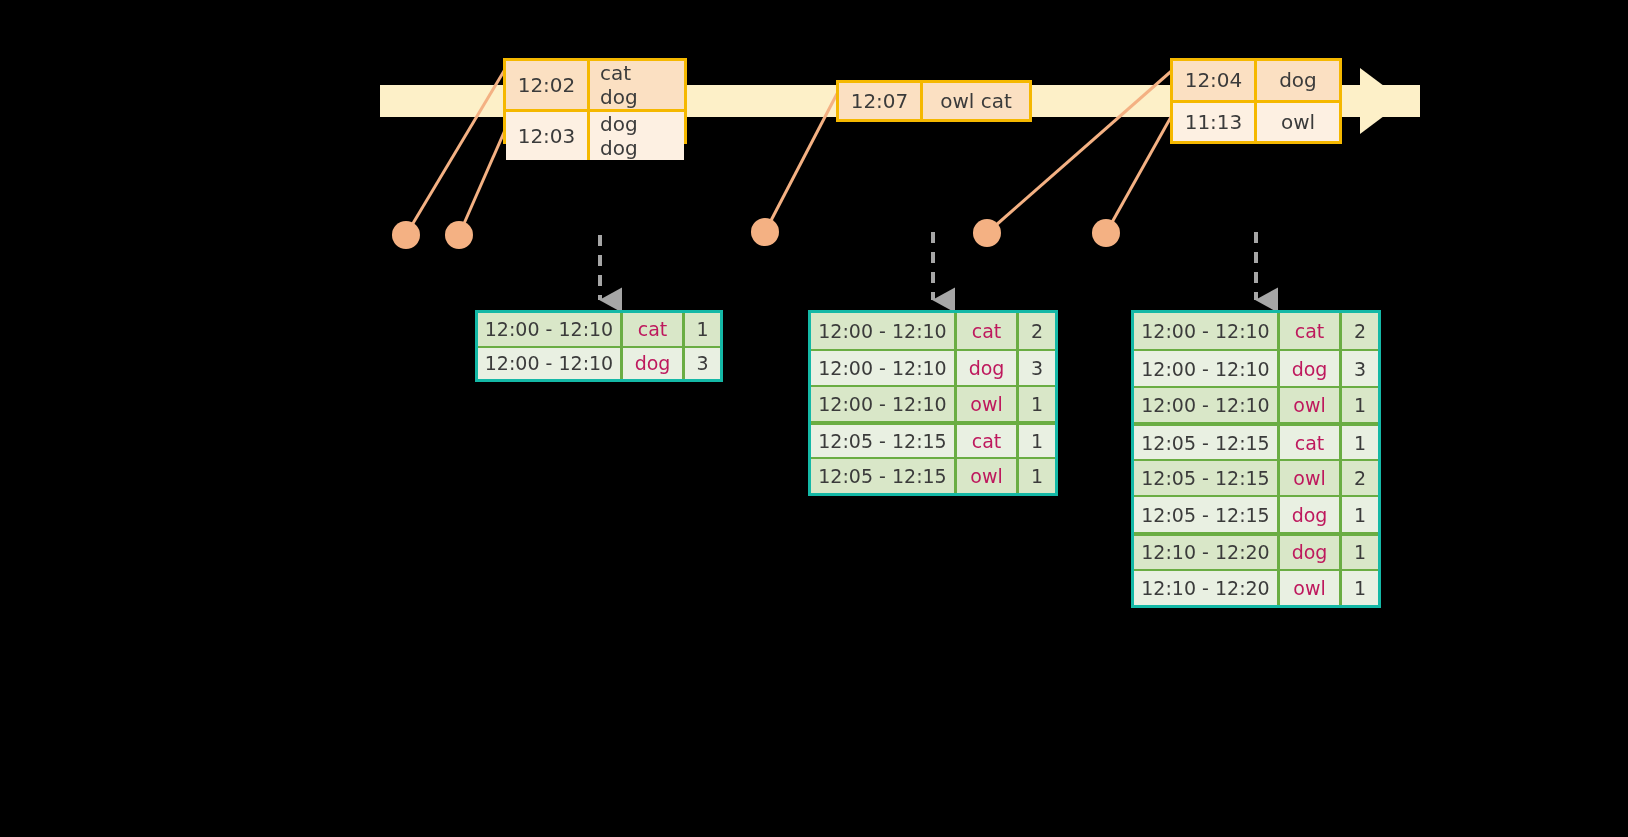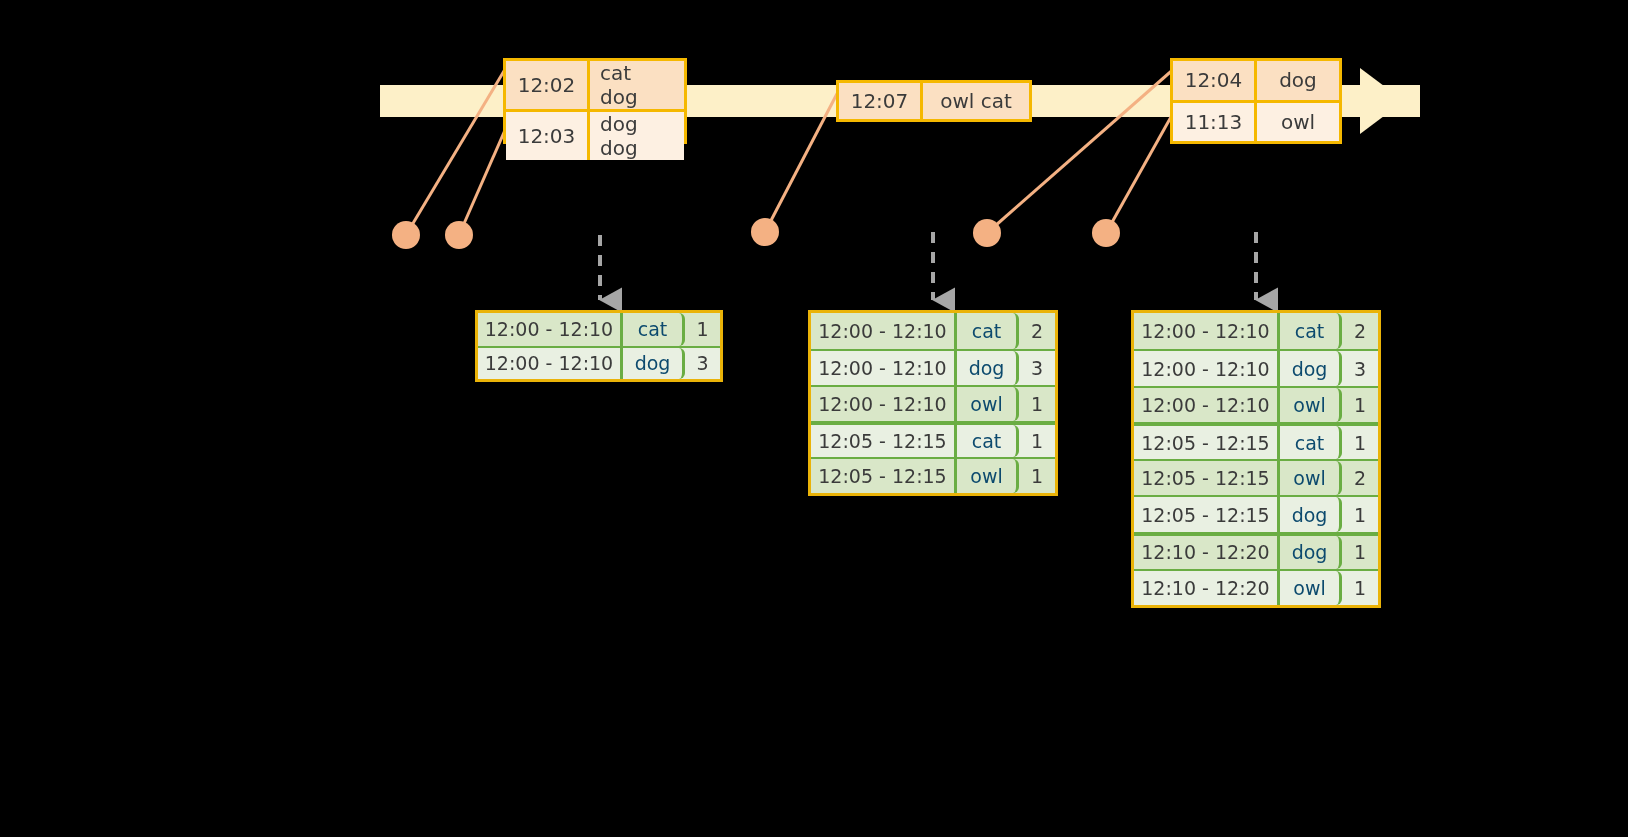--- a/index.html
+++ b/index.html
@@ -59,21 +59,21 @@
     justify-content: center;
     font-size: 20px;
     color: #3b3b3b;
     padding: 0 10px;
     box-sizing: border-box;
   }
 
   
   .result-table {
     position: absolute;
-    border: 3px solid #eab308;
+    border: 3px solid #14b8a6;
     box-sizing: border-box;
     display: flex;
     flex-direction: column;
   }
   .res-row {
     display: flex;
     height: 38px;
     box-sizing: border-box;
   }
   .res-row + .res-row { border-top: 2px solid #6aad43; }
@@ -87,24 +87,23 @@
     font-size: 19px;
     color: #3b3b3b;
     border-right: 3px solid #6aad43;
     box-sizing: border-box;
   }
   .res-word {
     display: flex;
     align-items: center;
     justify-content: center;
     font-size: 19px;
-    color: #0c4a6e;
+    color: #be185d;
     border-right: 3px solid #6aad43;
     box-sizing: border-box;
-    border-radius: 6px;
   }
   .res-count {
     display: flex;
     align-items: center;
     justify-content: center;
     font-size: 19px;
     color: #3b3b3b;
     box-sizing: border-box;
   }
 </style>

